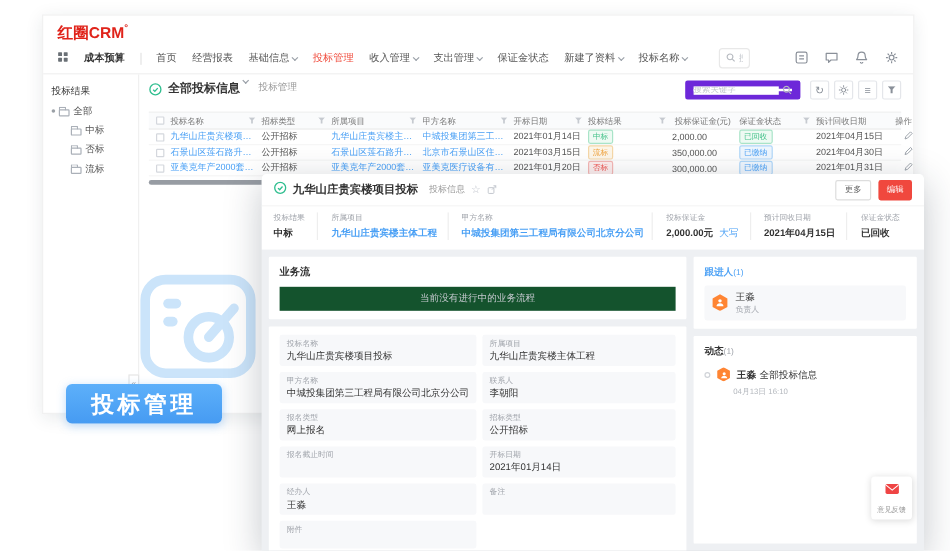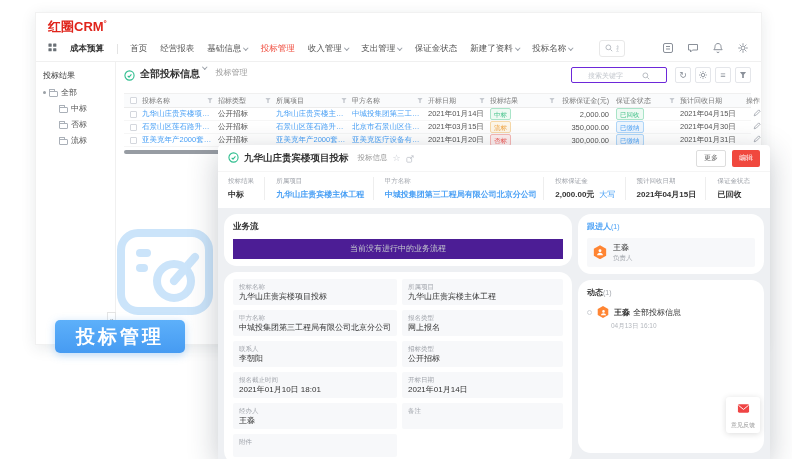--- a/index.html
+++ b/index.html
@@ -32,37 +32,37 @@
   .bullet{width:3px;height:3px;background:#9aa0a6;border-radius:50%;flex:none}
   .folder{width:9px;height:6px;border:1px solid #aab0b8;border-radius:1px;position:relative;display:inline-block;flex:none;margin-top:2px}
   .folder::before{content:"";position:absolute;top:-2.5px;left:-1px;width:4px;height:2px;border:1px solid #aab0b8;border-bottom:none;border-radius:1px 1px 0 0}
   .collapse{position:absolute;right:-1px;bottom:16px;width:9px;height:16px;border:1px solid #e5e5e5;background:#fff;font-size:7px;color:#999;display:flex;align-items:center;justify-content:center}
 
   
   .list{flex:1;padding:5px 10px 0 8px;display:flex;flex-direction:column;min-width:0}
   .ltoolbar{display:flex;align-items:flex-start;height:22px;margin-bottom:4px}
   .ltitle{font-size:10px;font-weight:700;color:#333;margin-left:5px}
   .lsub{font-size:8px;color:#999;margin-left:9px}
-  .lsearch{margin-left:auto;width:96px;height:16px;border:1px solid #6d28d9;border-radius:2px;display:flex;align-items:center;padding:0 16px;gap:3px}
+  .lsearch{margin-left:auto;width:96px;height:16px;border:7px solid #6d28d9;border-radius:2px;display:flex;align-items:center;padding:0 0;gap:3px}
   .lsearch input{flex:1;border:0;outline:0;font-size:7px;min-width:0;font-family:inherit}
   .btn-group{display:flex;gap:4px;margin-left:8px}
   .ibtn{width:16px;height:16px;border:1px solid #e4e6ea;border-radius:2px;background:#fff;display:flex;align-items:center;justify-content:center;color:#8a9099;font-size:9px;line-height:1}
   .funnel{width:6px;height:6px;background:#c6cad0;clip-path:polygon(0 0,100% 0,62% 45%,62% 92%,38% 92%,38% 45%)}
   .funnel-g{width:7px;height:7px;background:#8a9099;clip-path:polygon(0 0,100% 0,62% 45%,62% 92%,38% 92%,38% 45%)}
 
   .thead,.trow{display:flex;align-items:center}
   .thead{height:15px;background:#fafbfc;border-top:1px solid #f0f0f0;border-bottom:1px solid #ececec;font-size:7px;color:#777}
   .trow{height:13px;border-bottom:1px solid #f6f6f6;font-size:7.5px;color:#555}
   .hc{display:flex;align-items:center;padding-right:5px}
   .hc .funnel{margin-left:auto}
   .cell{white-space:nowrap;overflow:hidden;text-overflow:ellipsis;padding-right:4px}
   .c-cb{width:18px;display:flex;justify-content:center;flex:none}
   .c-name{width:76px;flex:none}.c-type{width:58px;flex:none}.c-proj{width:76px;flex:none}
   .c-party{width:76px;flex:none}.c-open{width:62px;flex:none}.c-res{width:70px;flex:none}
-  .c-dep{width:56px;flex:none;text-align:right;justify-content:flex-end;padding-right:7px}
+  .c-dep{width:56px;flex:none;justify-content:flex-end;padding-right:7px}
   .c-stat{width:64px;flex:none}.c-rec{width:66px;flex:none}.c-op{width:22px;flex:none;text-align:center}
   .cb{width:7px;height:7px;border:1px solid #d4d7dd;border-radius:1px;background:#fff;display:inline-block}
   .link{color:#4aa0f5}
   .tag{display:inline-block;font-size:6.5px;line-height:9px;padding:0.5px 3px;border-radius:2px;border:1px solid}
   .t-green{color:#44c28a;border-color:#a9e4c8;background:#eefaf3}
   .t-orange{color:#f0a23c;border-color:#f6d8a8;background:#fdf6e9}
   .t-red{color:#ef5350;border-color:#f5b7b5;background:#fdeeee}
   .t-blue{color:#4aa0f5;border-color:#b0d7f9;background:#eef6fe}
   .scrollbar{height:4px;width:210px;background:#979ca3;border-radius:2px;margin-top:3px}
 
@@ -81,23 +81,23 @@
   .btn-edit{font-size:7px;color:#fff;border:0;border-radius:2px;padding:2.5px 7px;background:#f0483e}
   .psum{background:#fff;border-top:1px solid #f5f5f5;padding:5px 10px 8px;display:flex;flex:none}
   .sum-item{padding:0 11px;border-left:1px solid #eee;min-width:0}
   .sum-item:first-child{padding-left:0;border-left:0}
   .sum-label{font-size:6.5px;color:#a0a4ab;white-space:nowrap}
   .sum-val{font-size:8px;color:#333;margin-top:2.5px;white-space:nowrap;font-weight:600}
   .sum-val.lk{color:#4aa0f5}
   .xtra{color:#4aa0f5;margin-left:5px;font-weight:400}
   .pbody{flex:1;display:flex;gap:6px;padding:6px;overflow:hidden}
   .pleft{flex:1;display:flex;flex-direction:column;gap:6px;min-width:0}
-  .card{background:#fff;border-radius:13px;padding:7px 9px}
+  .card{background:#fff;border-radius:1px;padding:7px 9px}
   .card-title{font-size:8.5px;font-weight:700;color:#333}
-  .flow-empty{margin-top:6px;height:20px;background:#4c1d95;display:flex;align-items:center;justify-content:center;font-size:8px;color:#c4c8ce}
+  .flow-empty{margin-top:6px;height:20px;background:#14532d;display:flex;align-items:center;justify-content:center;font-size:8px;color:#c4c8ce}
   .fgrid{display:grid;grid-template-columns:1fr 1fr;gap:5px;margin-top:7px}
   .fb{background:#f7f8fa;border-radius:2px;padding:3px 6px;min-height:23px}
   .fb-label{font-size:6.5px;color:#a0a4ab;line-height:9px;white-space:nowrap}
   .fb-val{font-size:8px;color:#333;line-height:11px;white-space:nowrap;overflow:hidden;text-overflow:ellipsis}
   .pright{width:186px;flex:none;display:flex;flex-direction:column;gap:6px}
   .fhdr-blue{font-size:8px;font-weight:700;color:#4aa0f5}
   .fhdr-dark{font-size:8px;font-weight:700;color:#333}
   .cnt{font-weight:400;font-size:7px}
   .fitem{margin-top:6px;background:#f7f8fa;border-radius:2px;padding:4px 6px;display:flex;align-items:center;gap:6px}
   .hex{width:14px;height:14px;background:#ff8533;clip-path:polygon(50% 0,94% 25%,94% 75%,50% 100%,6% 75%,6% 25%);display:flex;align-items:center;justify-content:center;flex:none}
@@ -410,34 +410,33 @@
             </div>
           <div class="fb">
               <div class="fb-label">所属项目</div>
               <div class="fb-val link">九华山庄贵宾楼主体工程</div>
             </div>
           <div class="fb">
               <div class="fb-label">甲方名称</div>
               <div class="fb-val link">中城投集团第三工程局有限公司北京分公司</div>
             </div>
           <div class="fb">
+              <div class="fb-label">联系人</div>
+              <div class="fb-val">李朝阳</div>
+            </div>
+          <div class="fb">
               <div class="fb-label">报名类型</div>
               <div class="fb-val">网上报名</div>
             </div>
           <div class="fb">
-              <div class="fb-label">联系人</div>
-              <div class="fb-val">李朝阳</div>
-            </div>
-          <div class="fb">
               <div class="fb-label">招标类型</div>
               <div class="fb-val">公开招标</div>
             </div>
           <div class="fb">
               <div class="fb-label">报名截止时间</div>
-              <div class="fb-val">2021年01月10日 18:01</div>
             </div>
           <div class="fb">
               <div class="fb-label">开标日期</div>
               <div class="fb-val">2021年01月14日</div>
             </div>
           <div class="fb">
               <div class="fb-label">经办人</div>
               <div class="fb-val link">王淼</div>
             </div>
           <div class="fb">

